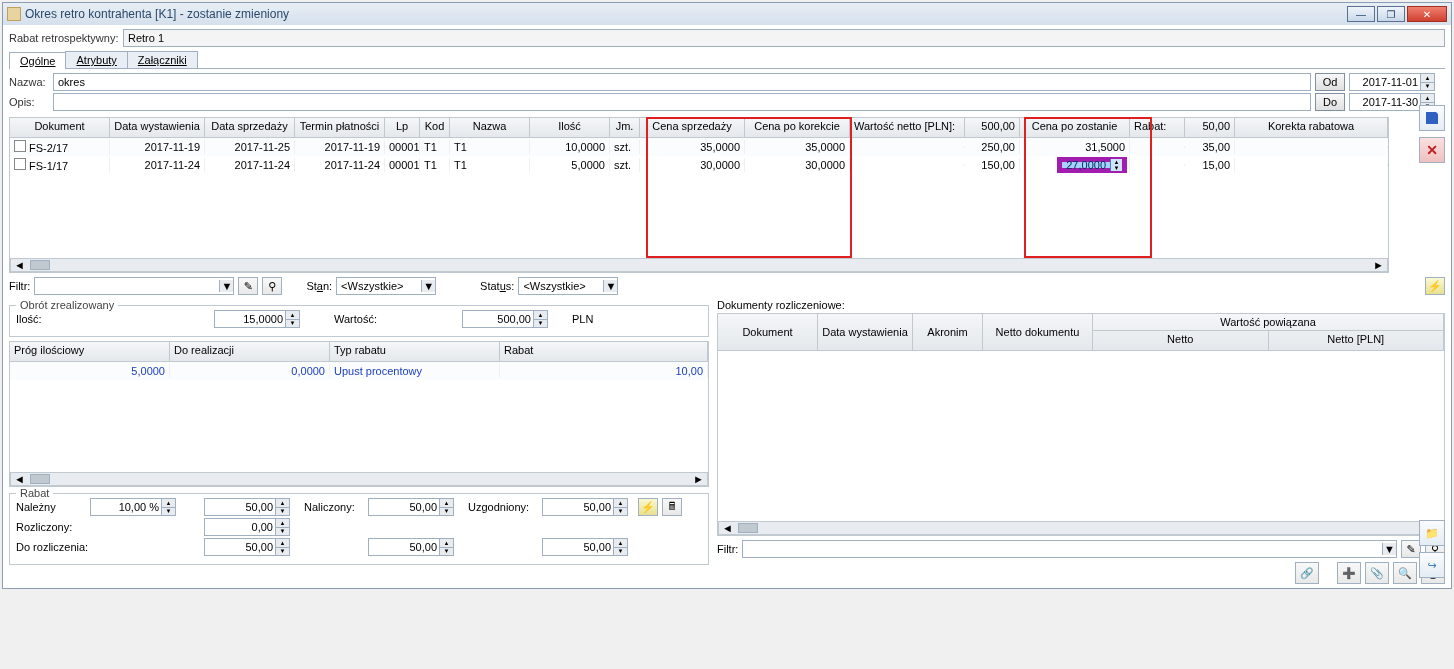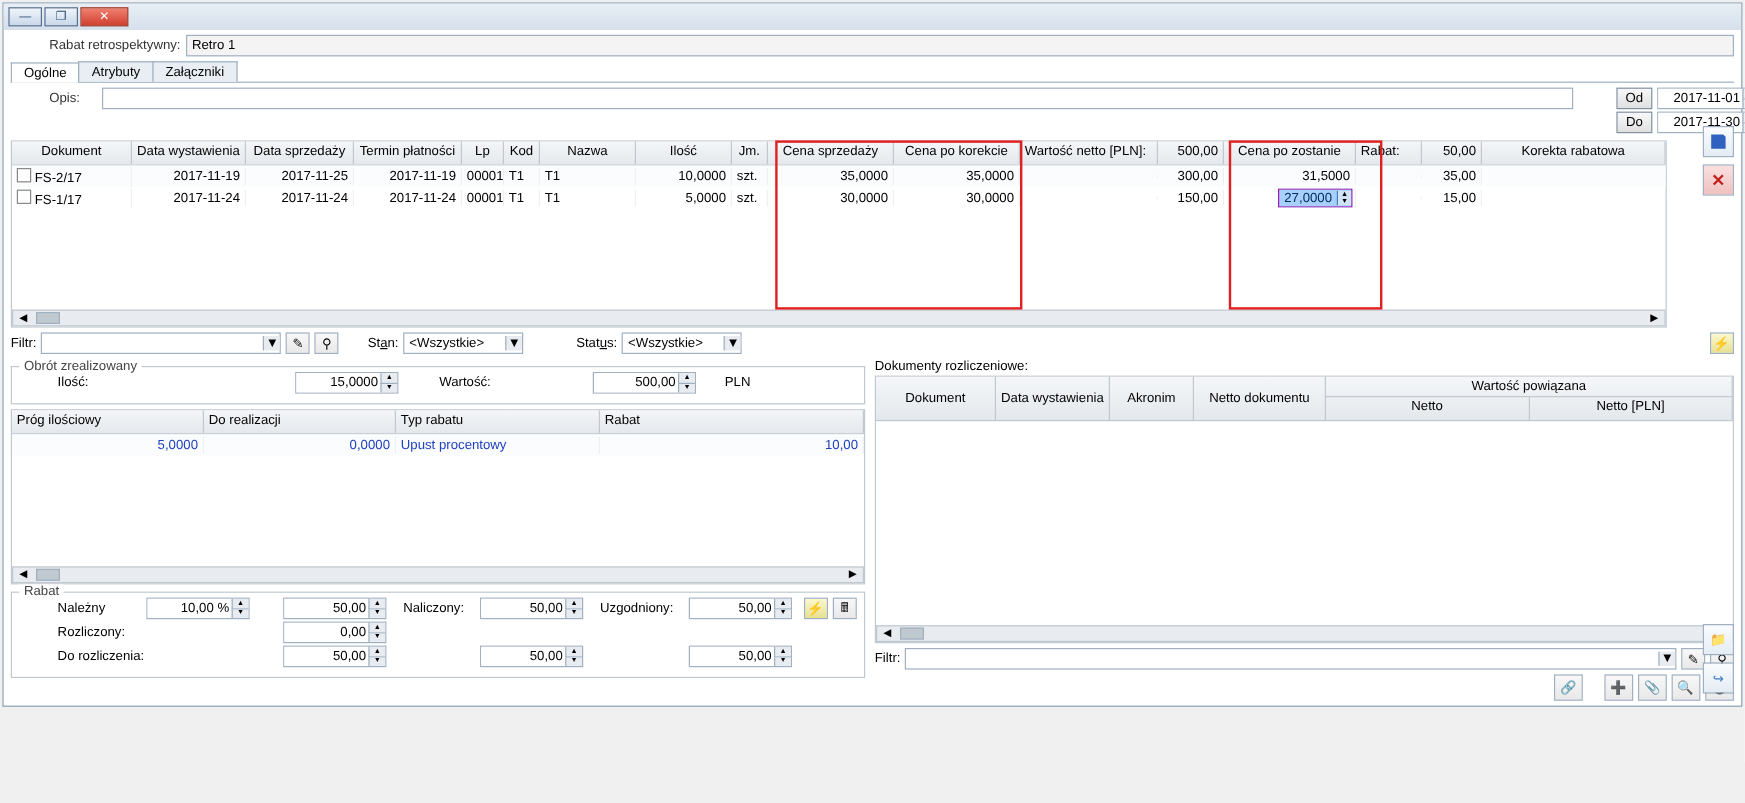--- a/index.html
+++ b/index.html
@@ -8,29 +8,29 @@
 .window { background: #fff; border: 1px solid #8a9db0; width: 1450px; }
 .titlebar { background: linear-gradient(#e8eef5,#d5e0ec); height: 22px; display: flex; align-items: center; padding: 0 4px; justify-content: space-between; }
 .titlebar-left { display: flex; align-items: center; gap: 4px; }
 .title-icon { width: 14px; height: 14px; background: #e8d4a0; border: 1px solid #c0a060; }
 .titlebar-title { color: #2a4a6a; font-size: 12px; }
 .winbtns { display: flex; gap: 2px; }
 .winbtn { width: 28px; height: 16px; border: 1px solid #5a7090; background: linear-gradient(#f0f4fa,#c8d8ea); display: flex; align-items: center; justify-content: center; font-size: 10px; color: #2a4a6a; cursor: pointer; }
 .winbtn.close { background: linear-gradient(#f08070,#d04030); color: #fff; border-color: #a03020; width: 40px; }
 
 .content { padding: 4px 6px; position: relative; }
-.row { display: flex; align-items: center; margin-bottom: 2px; gap: 4px; margin-left: 32px; }
+.row { display: flex; align-items: center; margin-bottom: 2px; gap: 4px; }
 .lbl { color: #333; min-width: 110px; }
 .lbl.sm { min-width: 40px; }
 .txt { border: 1px solid #a0b0c0; background: #fff; height: 18px; padding: 1px 4px; flex: 1; }
 .txt.ro { background: #f4f4f4; }
 .btn-sm { border: 1px solid #8090a0; background: linear-gradient(#f8f8f8,#e0e0e0); height: 18px; min-width: 30px; padding: 0 6px; cursor: pointer; display: inline-flex; align-items: center; justify-content: center; }
 
 .tabs { display: flex; margin-top: 4px; border-bottom: 1px solid #a0b0c0; }
-.tab { border: 1px solid #a0b0c0; border-bottom: none; padding: 2px 10px; background: #e8eef4; cursor: pointer; margin-right: -1px; }
+.tab { border: 1px solid #a0b0c0; border-bottom: none; padding: 2px 10px; background: #e8eef4; cursor: pointer; margin-right: -1px; text-decoration: underline; }
 .tab.active { background: #fff; position: relative; top: 1px; }
 
 .subtabs { display: flex; margin: 4px 0; }
 .subtab { border: 1px solid #a0b0c0; padding: 2px 8px; background: #f0f4f8; cursor: pointer; margin-right: -1px; }
 .subtab.active { background: #fff; border-bottom-color: #fff; }
 
 .grid { border: 1px solid #c0c8d0; background: #fff; position: relative; }
 .grid-header { display: flex; background: linear-gradient(#f4f6f8,#e4e8ec); border-bottom: 1px solid #c0c8d0; height: 20px; }
 .gh { border-right: 1px solid #c0c8d0; padding: 2px 4px; text-align: center; white-space: nowrap; overflow: hidden; }
 .grid-body { min-height: 120px; }
@@ -42,21 +42,21 @@
 
 .redbox1 { position:absolute; border:2px solid #e02020; pointer-events:none; top:-1px; left:636px; width:206px; height:141px; }
 .redbox2 { position:absolute; border:2px solid #e02020; pointer-events:none; top:-1px; left:1014px; width:128px; height:141px; }
 
 .spinner { display:inline-flex; border:1px solid #a0b0c0; height:18px; }
 .spinner input { border:none; width:70px; text-align:right; padding:0 2px; }
 .spinner .sp-btns { width:14px; display:flex; flex-direction:column; }
 .spinner .sp-btns div { flex:1; border-left:1px solid #a0b0c0; background:#e8ecf0; font-size:6px; display:flex; align-items:center; justify-content:center; cursor:pointer; }
 .spinner .sp-btns div:first-child { border-bottom:1px solid #a0b0c0; }
 
-.cell-spinner { display:inline-flex; border:1px solid #a21caf; background:#a8d0ff; height:16px; align-items:center; }
+.cell-spinner { display:inline-flex; border:5px solid #a21caf; background:#a8d0ff; height:16px; align-items:center; }
 .cell-spinner span { padding:0 4px; color:#003060; font-weight:500; }
 .cell-spinner .sp-btns { width:12px; display:flex; flex-direction:column; border-left:1px solid #4080c0; }
 .cell-spinner .sp-btns div { flex:1; background:#d0e4f8; font-size:6px; display:flex; align-items:center; justify-content:center; }
 
 .filter-row { display:flex; align-items:center; gap:4px; margin:4px 0; }
 .combo { border:1px solid #a0b0c0; height:18px; display:flex; align-items:center; background:#fff; }
 .combo span { flex:1; padding:0 4px; }
 .combo .dd { width:14px; text-align:center; border-left:1px solid #a0b0c0; background:#e8ecf0; cursor:pointer; }
 .icon-btn { width:20px; height:18px; border:1px solid #a0b0c0; background:linear-gradient(#f8f8f8,#e8e8e8); display:inline-flex; align-items:center; justify-content:center; cursor:pointer; }
 
@@ -78,20 +78,24 @@
 .scroll-track { height:14px; background:#e8ecf0; border:1px solid #c0c8d0; display:flex; align-items:center; }
 .scroll-thumb { width:20px; height:10px; background:#c0c8d0; border:1px solid #a0b0c0; margin-left:2px; }
 
 u.hotkey { text-decoration: underline; }
 </style>
 </head>
 <body>
 
 <div class="window">
   <div class="titlebar">
+    <div class="titlebar-left">
+      <div class="title-icon"></div>
+      <span class="titlebar-title">Okres retro kontrahenta [K1] - zostanie zmieniony</span>
+    </div>
     <div class="winbtns">
       <div class="winbtn">―</div>
       <div class="winbtn">❐</div>
       <div class="winbtn close">✕</div>
     </div>
   </div>
 
   <div class="content">
     <div class="row">
       <span class="lbl">Rabat retrospektywny:</span>
@@ -99,20 +103,24 @@
     </div>
 
     <div class="tabs">
       <div class="tab active">Ogólne</div>
       <div class="tab">Atrybuty</div>
       <div class="tab">Załączniki</div>
     </div>
 
     <div style="padding:4px 0; display:flex; gap:4px;">
       <div style="flex:1;">
+        <div class="row">
+          <span class="lbl sm">Nazwa:</span>
+          <input class="txt" value="okres" style="">
+        </div>
         <div class="row">
           <span class="lbl sm">Opis:</span>
           <input class="txt" value="" style="">
         </div>
       </div>
       <div style="width:130px;">
         <div class="row">
           <button class="btn-sm">Od</button>
           <div class="spinner">
               <input value="2017-11-01" style="">
@@ -176,21 +184,21 @@
           <div class="gc r" style="width:90px">2017-11-25</div>
           <div class="gc r" style="width:90px">2017-11-19</div>
           <div class="gc" style="width:35px">00001</div>
           <div class="gc" style="width:30px">T1</div>
           <div class="gc" style="width:80px">T1</div>
           <div class="gc r" style="width:80px">10,0000</div>
           <div class="gc" style="width:30px">szt.</div>
           <div class="gc r" style="width:105px">35,0000</div>
           <div class="gc r" style="width:105px">35,0000</div>
           <div class="gc" style="width:115px"></div>
-          <div class="gc r" style="width:55px">300,00</div>
+          <div class="gc r" style="width:55px">250,00</div>
           <div class="gc r" style="width:110px">31,5000</div>
           <div class="gc" style="width:55px"></div>
           <div class="gc r" style="width:50px">35,00</div>
           <div class="gc r" style="flex:1"></div>
         </div>
         <div class="grid-row">
           <div class="gc chk" style="width:100px">FS-1/17</div>
           <div class="gc r" style="width:95px">2017-11-24</div>
           <div class="gc r" style="width:90px">2017-11-24</div>
           <div class="gc r" style="width:90px">2017-11-24</div>

